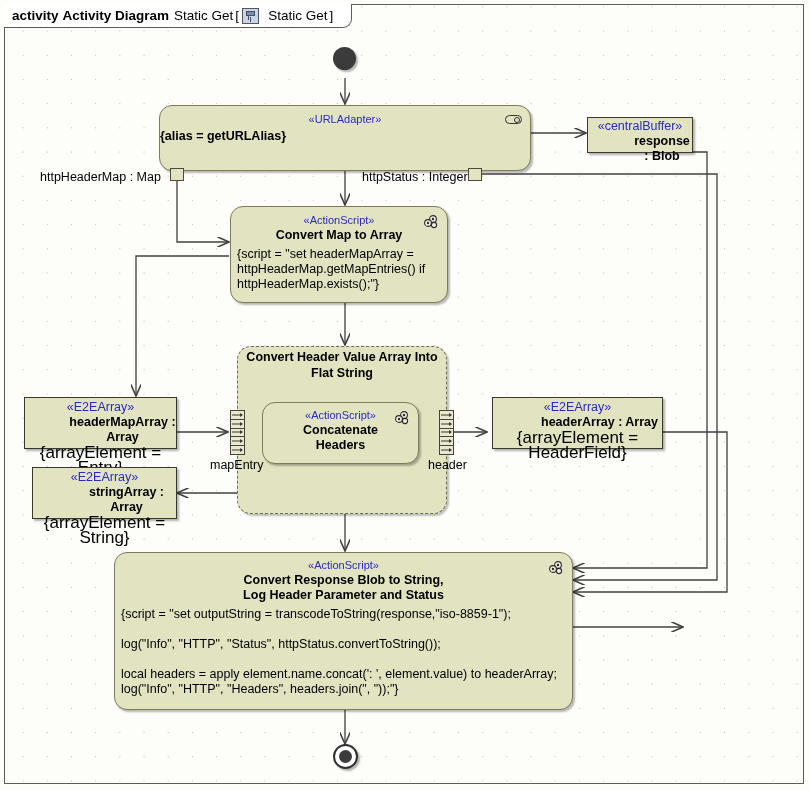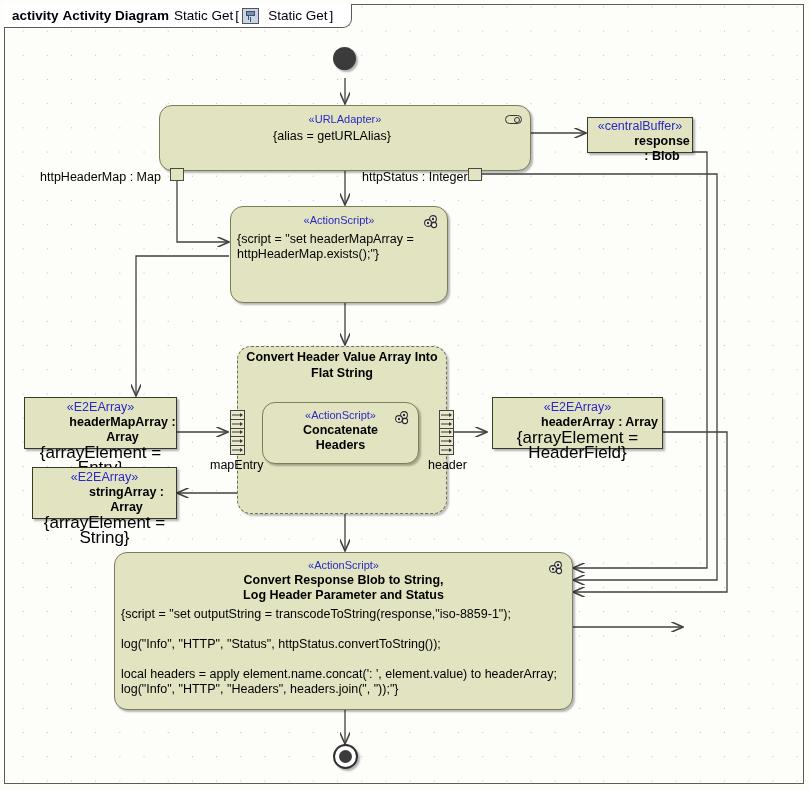--- a/index.html
+++ b/index.html
@@ -45,21 +45,21 @@
   .node{
     position:absolute;box-sizing:border-box;
     background:#e2e3c0;border:1px solid #7d7d5c;
     box-shadow:2px 2px 2px rgba(0,0,0,.28);
     text-align:center;color:#000;
   }
   .rounded{border-radius:13px;}
   .node .stereo{color:#2929c4;font-size:11px;line-height:15px;}
   .node .title{font-weight:bold;font-size:12.5px;line-height:15px;}
   .node .body{font-size:12.5px;line-height:15px;text-align:left;}
-  .node .right{font-size:12.5px;line-height:15px;text-align:center;}
+  .node .right{font-size:12.5px;line-height:15px;text-align:left;font-weight:bold;}
 
   
   .pin-icon{
     position:absolute;right:8px;top:9px;width:17px;height:9px;
     border:1.4px solid #333;border-radius:5px;box-sizing:border-box;
   }
   .pin-icon:after{
     content:"";position:absolute;right:1px;top:0.5px;width:6px;height:6px;
     border:1.3px solid #333;border-radius:50%;box-sizing:border-box;
   }
@@ -202,22 +202,24 @@
   <div class="pinsq" style="left:468px;top:168px;"></div>
   <div class="lbl" style="left:362px;top:170px;">httpStatus : Integer</div>
 
   <div class="obj" style="left:587px;top:117px;width:106px;height:36px;">
     <div class="stereo" style="margin-top:1px;">«centralBuffer»</div>
     <div class="title">response : Blob</div>
   </div>
 
   <div class="node rounded" style="left:230px;top:206px;width:218px;height:97px;">
     <div class="stereo" style="margin-top:6px;">«ActionScript»</div>
+    <div class="title">Convert Map to Array</div>
     <div class="body" style="padding:4px 6px 0 6px;">
       <div>{script = "set headerMapArray =</div>
+      <div>httpHeaderMap.getMapEntries() if</div>
       <div>httpHeaderMap.exists();"}</div>
     </div>
     <svg class="script-icon" viewBox="0 0 17 14">
       <circle cx="11" cy="4" r="3.4" fill="#f0efe0" stroke="#2b2b2b" stroke-width="1.1"></circle>
       <circle cx="11" cy="4" r="1.2" fill="#2b2b2b"></circle>
       <circle cx="6" cy="8" r="3.4" fill="#f0efe0" stroke="#2b2b2b" stroke-width="1.1"></circle>
       <circle cx="6" cy="8" r="1.2" fill="#2b2b2b"></circle>
       <circle cx="12" cy="10" r="2.6" fill="#f0efe0" stroke="#2b2b2b" stroke-width="1.1"></circle>
     </svg>
   </div>

